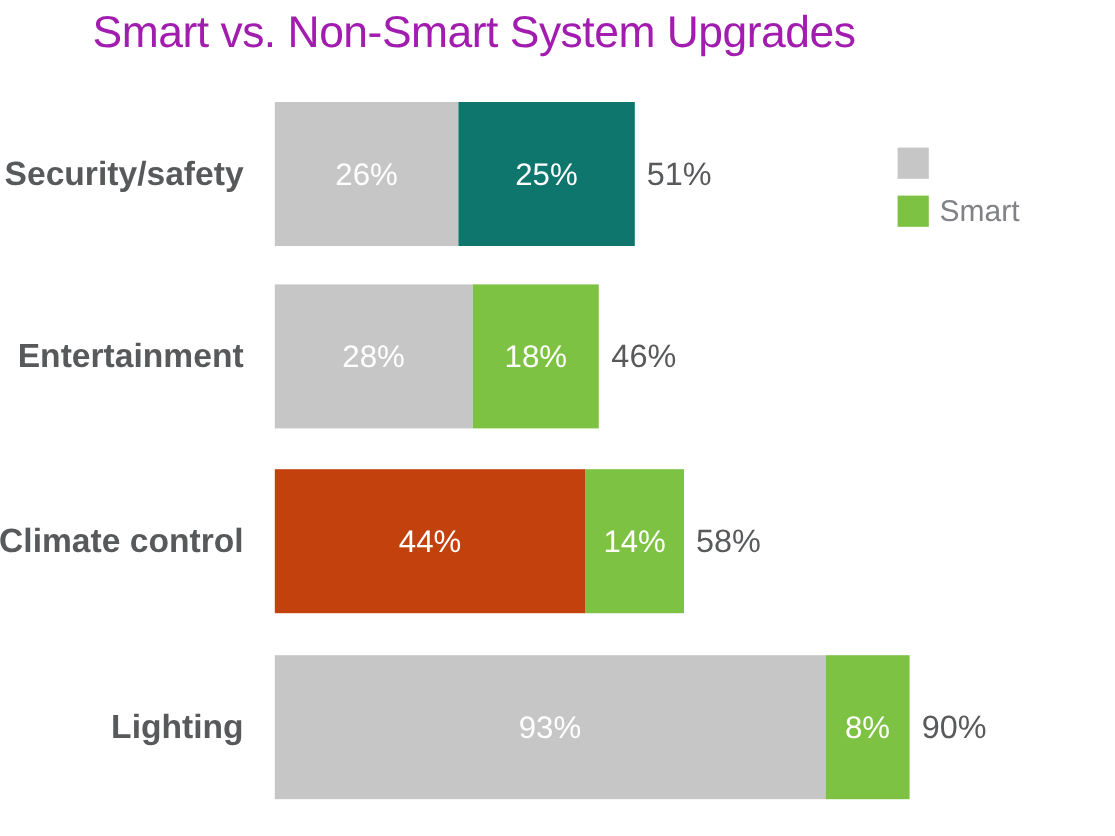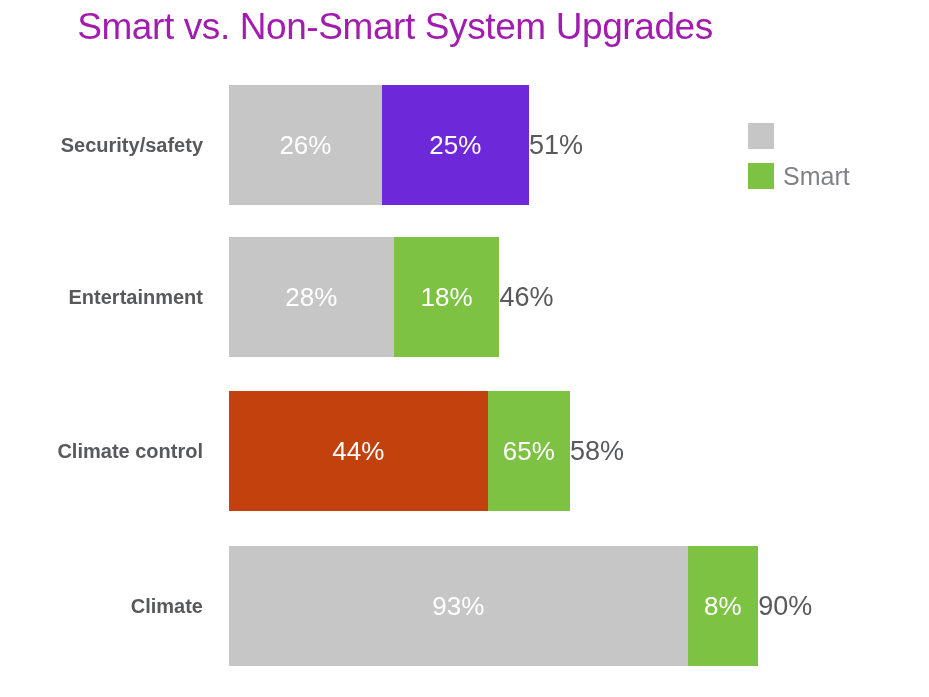--- a/index.html
+++ b/index.html
@@ -48,21 +48,21 @@
 
   .category-label {
     position: absolute;
     left: 0;
     top: 0;
     width: 203px;
     height: 120px;
     display: flex;
     align-items: center;
     justify-content: flex-end;
-    font-size: 20px;
+    font-size: 28px;
     font-weight: 700;
     color: #58595b;
     white-space: nowrap;
   }
 
   .bar-track {
     position: absolute;
     top: 0;
     left: 229px;
     height: 120px;
@@ -86,21 +86,21 @@
   .total-label {
     position: absolute;
     top: 0;
     height: 120px;
     display: flex;
     align-items: center;
     font-size: 27px;
     font-weight: 400;
     color: #58595b;
     white-space: nowrap;
-    padding-left: 0;
+    padding-left: 10px;
   }
 
   
   #legend {
     position: absolute;
     left: 748px;
     top: 116px;
   }
   .legend-entry {
     display: flex;
@@ -123,42 +123,42 @@
 </head>
 <body>
 
 <div id="chart-title">Smart vs. Non-Smart System Upgrades</div>
 
 <div id="plot-area">
     <div class="bar-row" style="top: 85px;">
       <div class="category-label">Security/safety</div>
       <div class="bar-track" style="width: 361px;">
         <div class="segment nonsmart" style="width: 152.88px; background: rgb(198, 198, 198);">26%</div>
-        <div class="segment smart" style="width: 147px; background: #6d28d9;">25%</div>
+        <div class="segment smart" style="width: 147px; background: #0f766e;">25%</div>
       </div>
       <div class="total-label" style="left: 528.88px;">51%</div>
     </div>
     <div class="bar-row" style="top: 237px;">
       <div class="category-label">Entertainment</div>
       <div class="bar-track" style="width: 270.48px;">
         <div class="segment nonsmart" style="width: 164.64px; background: rgb(198, 198, 198);">28%</div>
         <div class="segment smart" style="width: 105.84px; background: rgb(125, 194, 66);">18%</div>
       </div>
       <div class="total-label" style="left: 499.48px;">46%</div>
     </div>
     <div class="bar-row" style="top: 391px;">
       <div class="category-label">Climate control</div>
       <div class="bar-track" style="width: 341.04px;">
         <div class="segment nonsmart" style="width: 258.72px; background: #c2410c;">44%</div>
-        <div class="segment smart" style="width: 82.32px; background: rgb(125, 194, 66);">65%</div>
+        <div class="segment smart" style="width: 82.32px; background: rgb(125, 194, 66);">14%</div>
       </div>
       <div class="total-label" style="left: 570.04px;">58%</div>
     </div>
     <div class="bar-row" style="top: 546px;">
-      <div class="category-label">Climate</div>
+      <div class="category-label">Lighting</div>
       <div class="bar-track" style="width: 529.2px;">
         <div class="segment nonsmart" style="width: 458.64px; background: rgb(198, 198, 198);">93%</div>
         <div class="segment smart" style="width: 70.56px; background: rgb(125, 194, 66);">8%</div>
       </div>
       <div class="total-label" style="left: 758.2px;">90%</div>
     </div>
   </div>
 
 <div id="legend">
     <div class="legend-entry">

